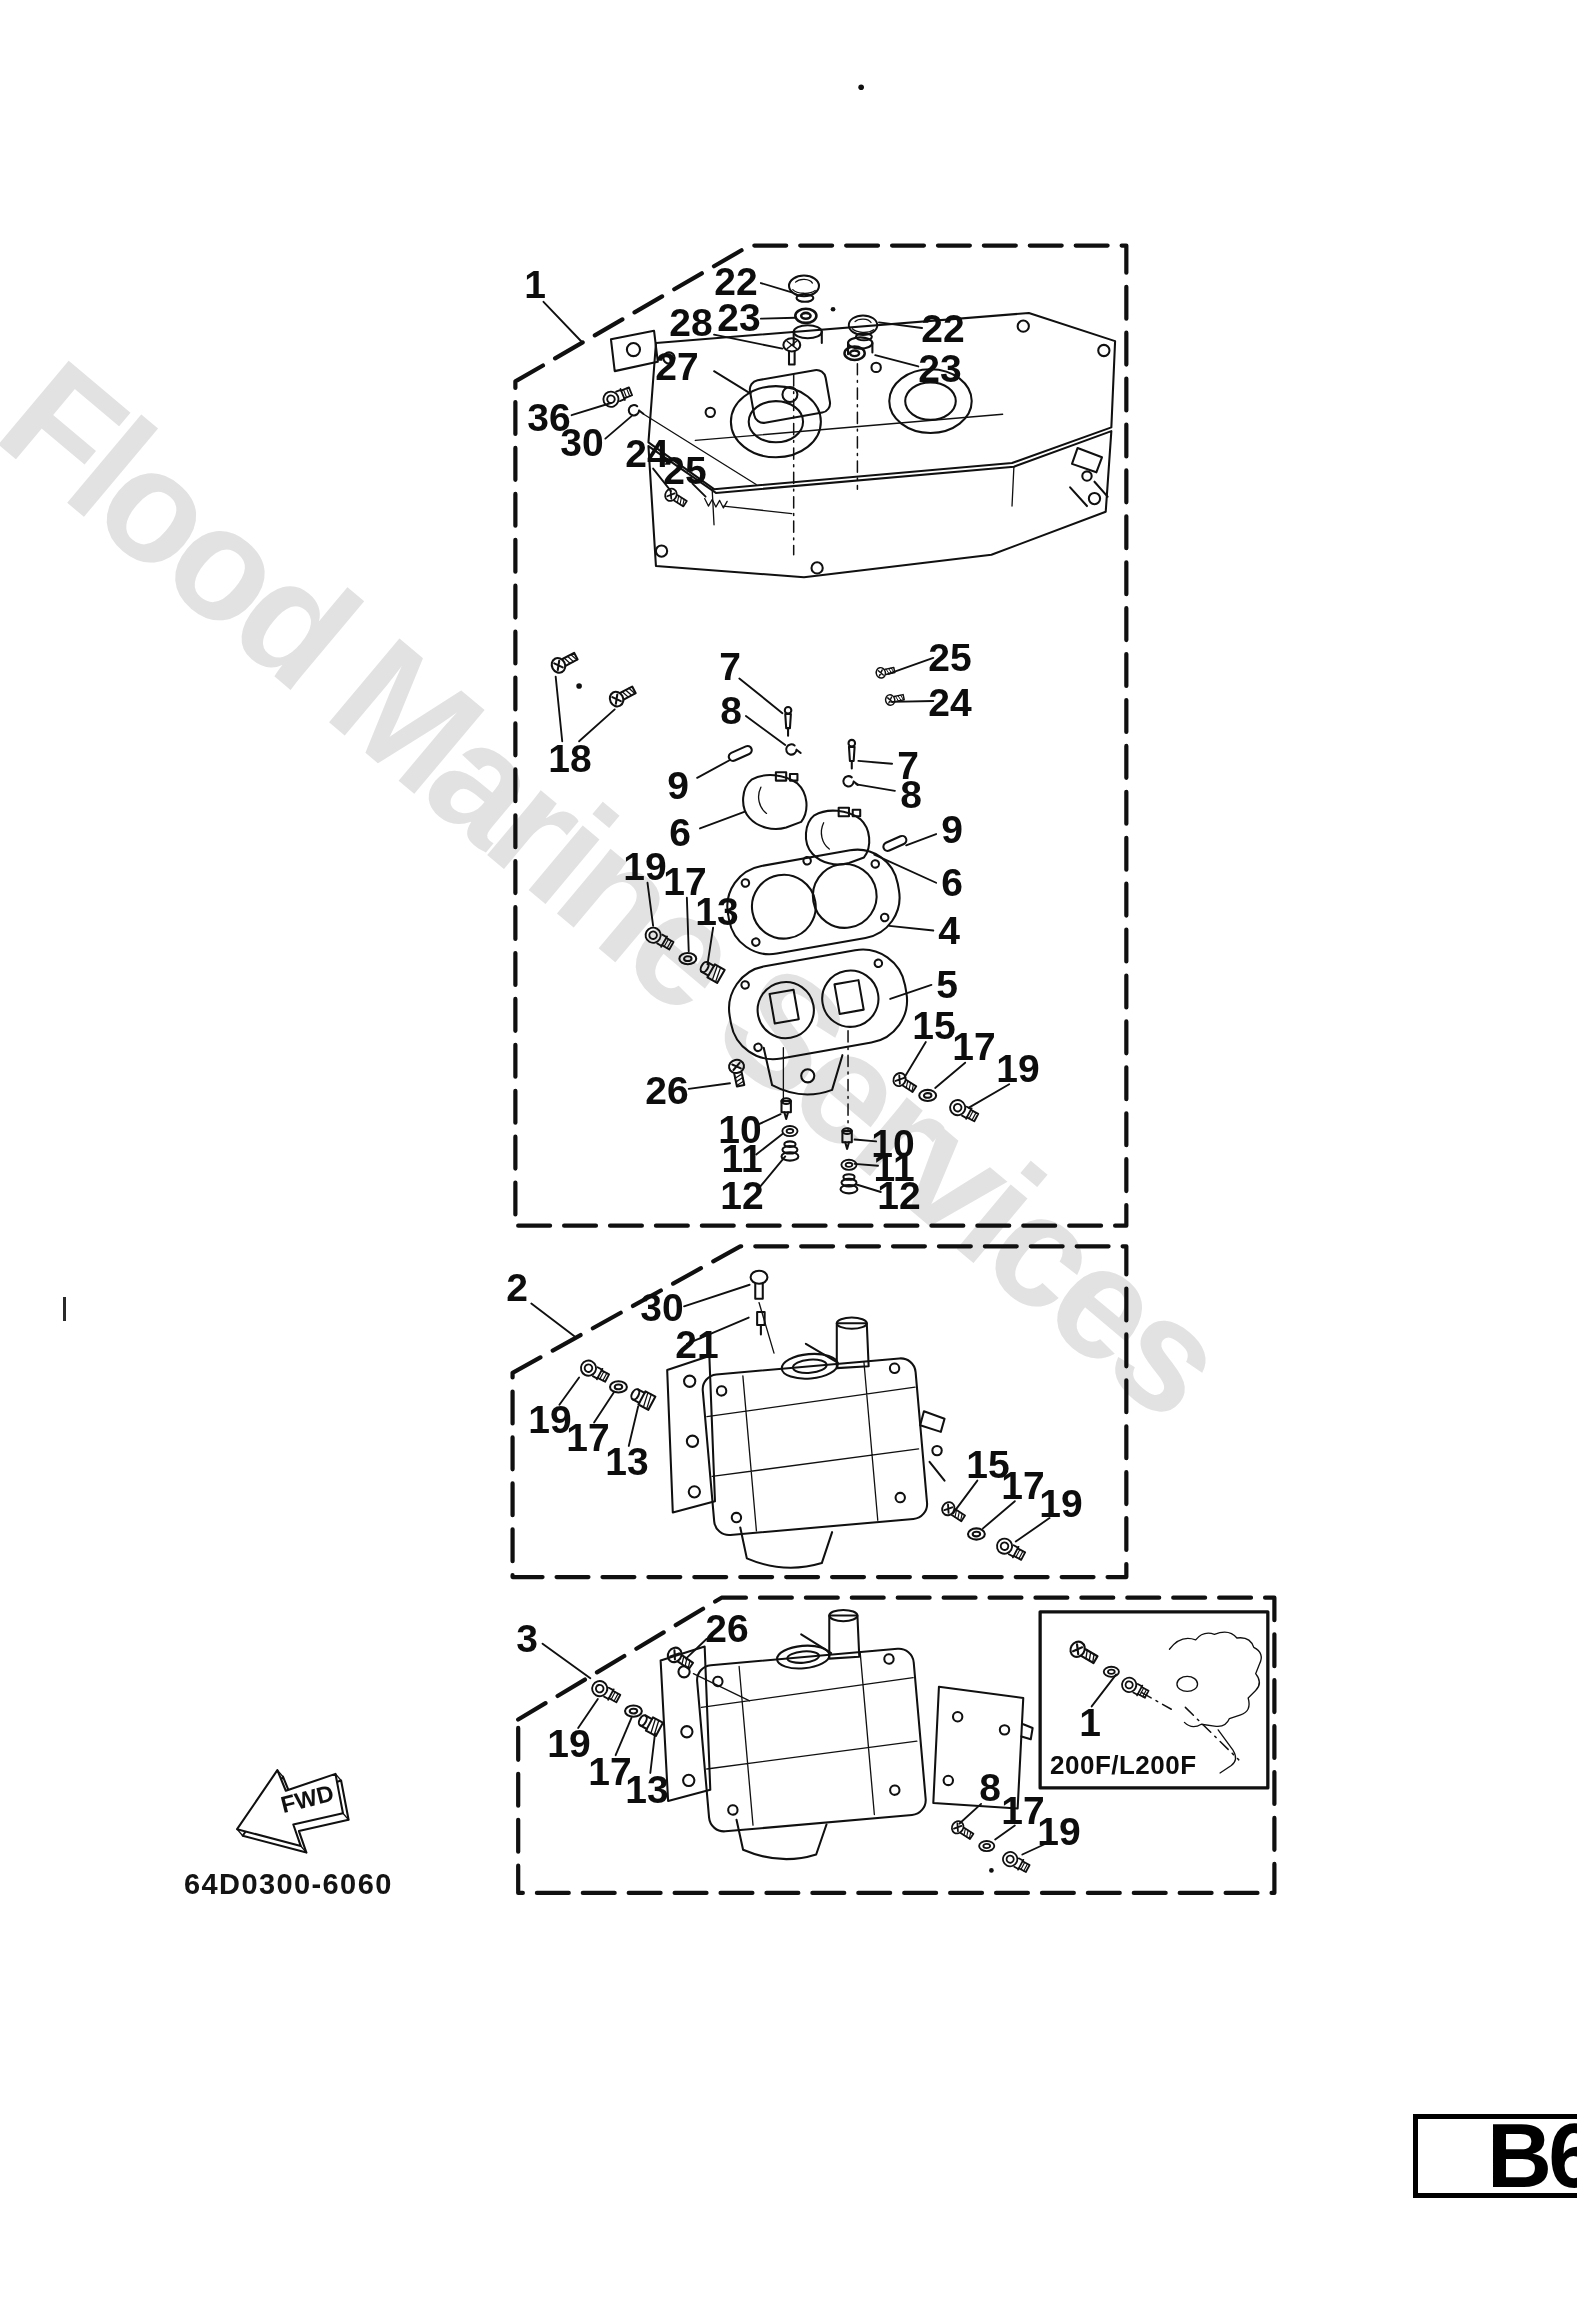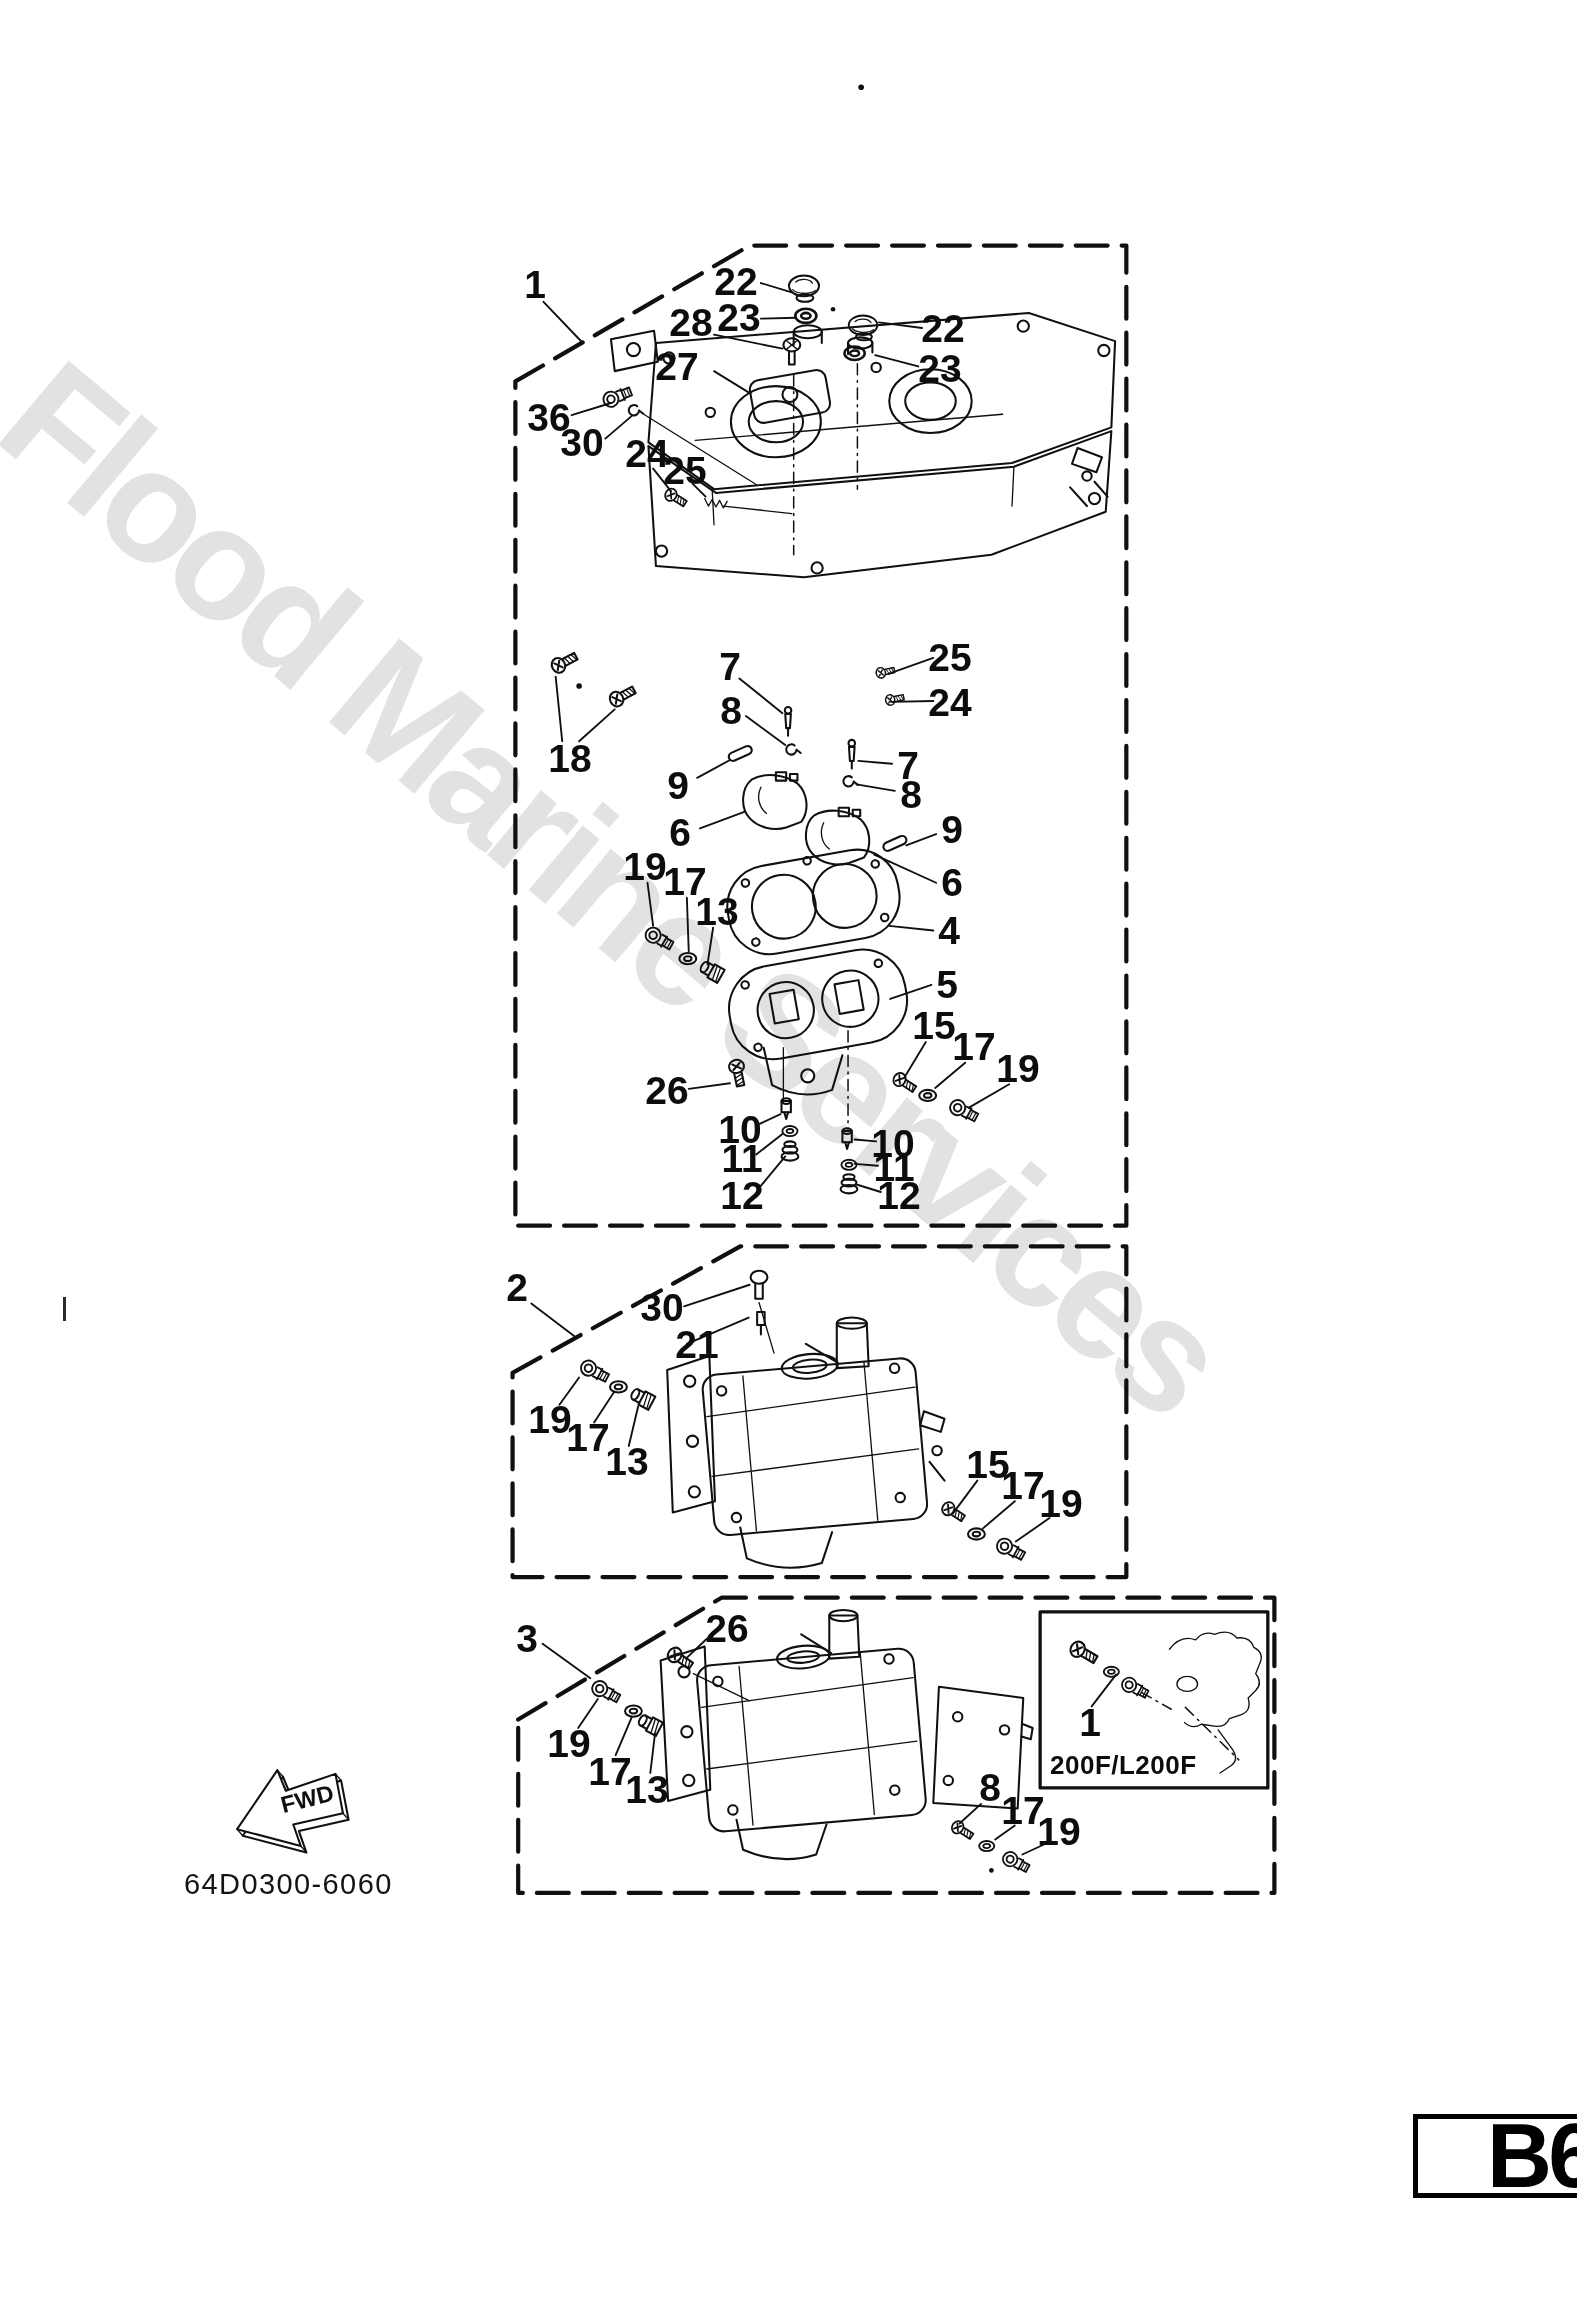--- a/index.html
+++ b/index.html
@@ -14,21 +14,21 @@
   .art .solidbox{stroke-width:3.5;}
   .art .thin{stroke-width:1.4;}
   .art .dashdot{stroke-width:1.6;stroke-dasharray:12 6 2 6;}
   .art .leader{stroke-width:2;}
   .art .fillw{fill:#ffffff;}
   .art .dot{fill:#101010;stroke:none;}
   .art text{stroke:none;fill:#101010;font-family:"Liberation Sans",sans-serif;font-weight:700;}
   .callout{position:absolute;transform:translate(-50%,-50%);font-size:39px;font-weight:700;
         color:#0d0d0d;line-height:1;white-space:nowrap;}
   .code-label{position:absolute;left:184px;top:1868px;font-size:29px;letter-spacing:1.4px;
-        color:#141414;font-weight:400;}
+        color:#141414;font-weight:700;}
   .inset-label{position:absolute;left:1050px;top:1750px;font-size:26px;font-weight:700;color:#0d0d0d;
         letter-spacing:0.5px;}
   .b6{position:absolute;left:1413px;top:2114px;width:253px;height:84px;border:5.6px solid #000;
         box-sizing:border-box;font-weight:700;font-size:90px;color:#000;line-height:67px;
         padding:3.7px 0 0 69px;letter-spacing:-3.7px;background:#fff0;}
   .tick{position:absolute;left:63px;top:1297px;width:2.8px;height:24px;background:#2a2a2a;}
 </style>
 </head>
 <body>
 

